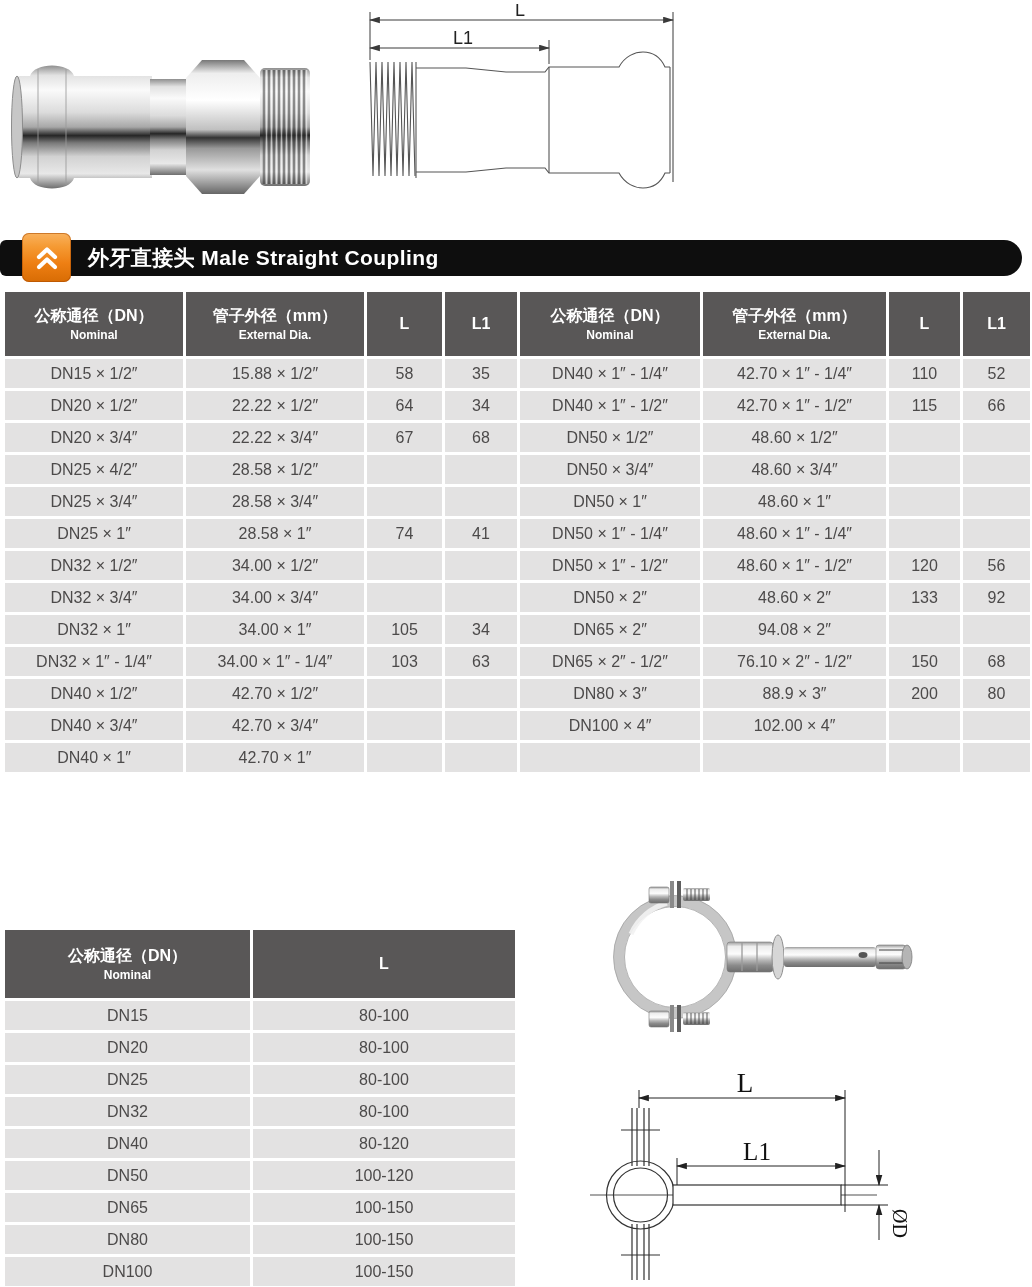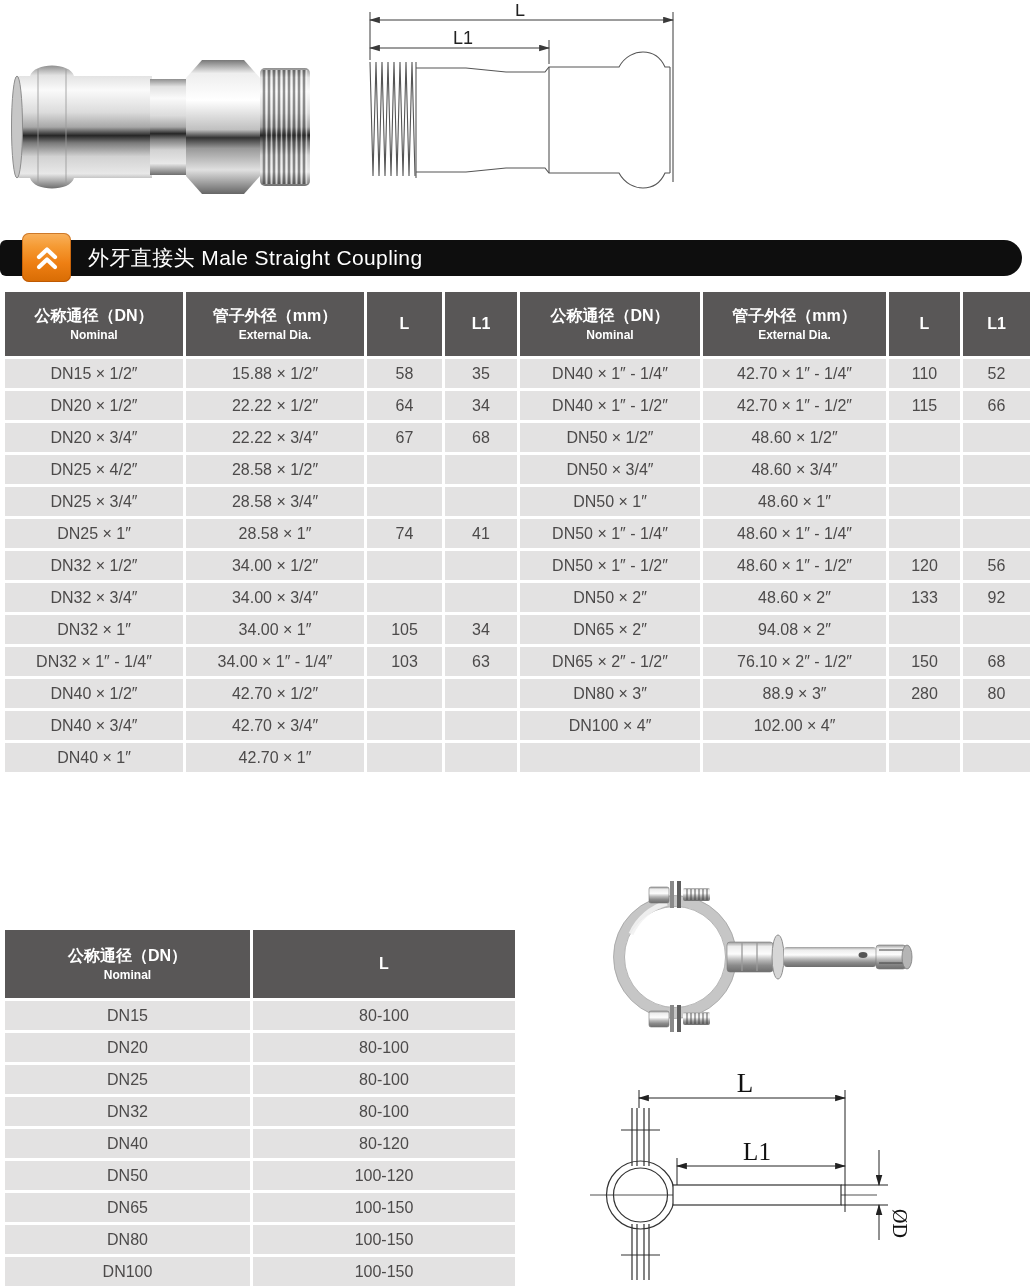--- a/index.html
+++ b/index.html
@@ -8,21 +8,21 @@
 
   
   .banner{position:absolute;height:36px;background:#0e0e0e;
           border-radius:6px 18px 18px 6px;display:flex;align-items:center;}
   .banner-main{left:0;top:240px;width:1022px;}
   .banner-support{left:0;top:877px;width:535px;}
   .badge{position:absolute;left:22px;top:-7px;width:49px;height:49px;border-radius:7px;
          background:linear-gradient(180deg,#f9b25e 0%,#f59a33 28%,#ee7f13 62%,#d86c04 100%);
          box-shadow:inset 0 0 0 1px rgba(170,75,0,.55);
          display:flex;align-items:center;justify-content:center;}
-  .banner-title{color:#ffffff;font-size:21px;font-weight:normal;margin-left:88px;letter-spacing:.4px;white-space:nowrap;}
+  .banner-title{color:#ffffff;font-size:21px;font-weight:bold;margin-left:88px;letter-spacing:.4px;white-space:nowrap;}
 
   
   .ctable{position:absolute;left:5px;top:292px;display:grid;
           grid-template-columns:178px 178px 75px 72px 180px 183px 71px 67px;gap:3px;}
   .stable{position:absolute;left:5px;top:930px;display:grid;
           grid-template-columns:245px 262px;gap:3px;}
   .thead,.tbody,.trow{display:contents;}
   .th{background:#595757;color:#ffffff;height:64px;display:flex;flex-direction:column;
       align-items:center;justify-content:center;text-align:center;font-weight:bold;line-height:1.35;}
   .stable .th{height:68px;}
@@ -275,21 +275,21 @@
           <div class="td">68</div>
         </div>
       
         <div class="trow">
           <div class="td">DN40 × 1/2″</div>
           <div class="td">42.70 × 1/2″</div>
           <div class="td"></div>
           <div class="td"></div>
           <div class="td">DN80 × 3″</div>
           <div class="td">88.9 × 3″</div>
-          <div class="td">280</div>
+          <div class="td">200</div>
           <div class="td">80</div>
         </div>
       
         <div class="trow">
           <div class="td">DN40 × 3/4″</div>
           <div class="td">42.70 × 3/4″</div>
           <div class="td"></div>
           <div class="td"></div>
           <div class="td">DN100 × 4″</div>
           <div class="td">102.00 × 4″</div>

